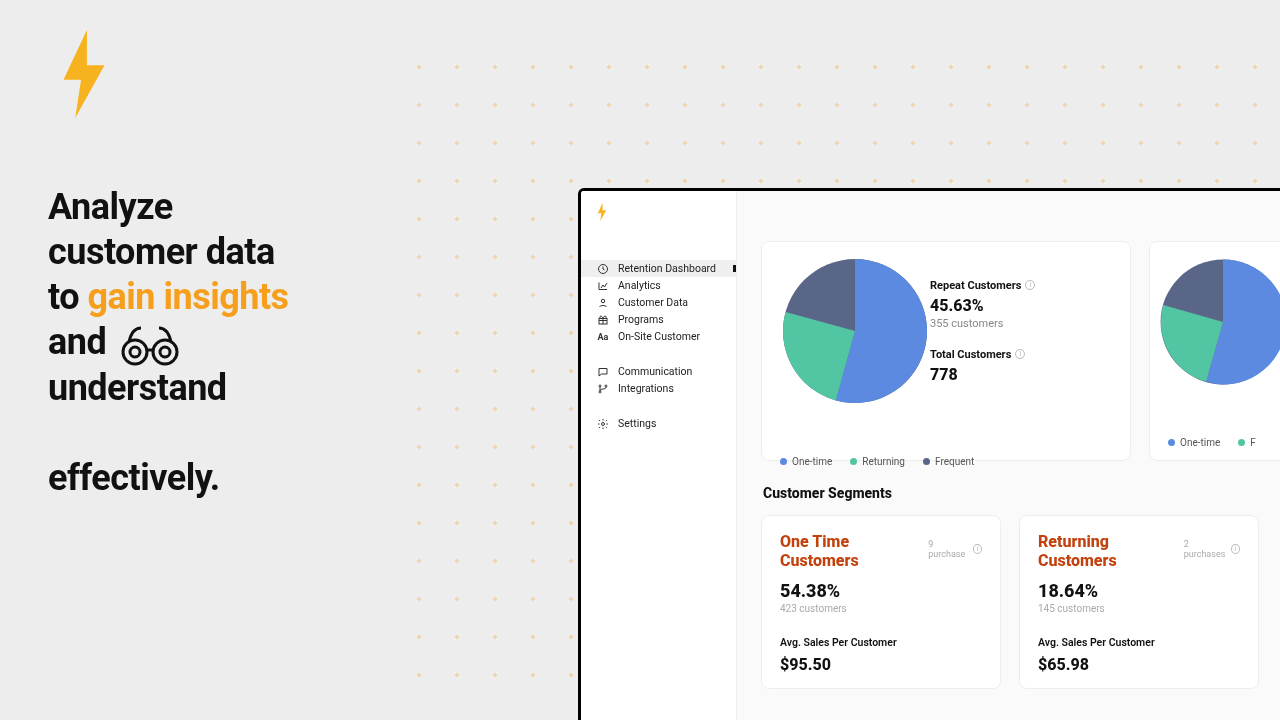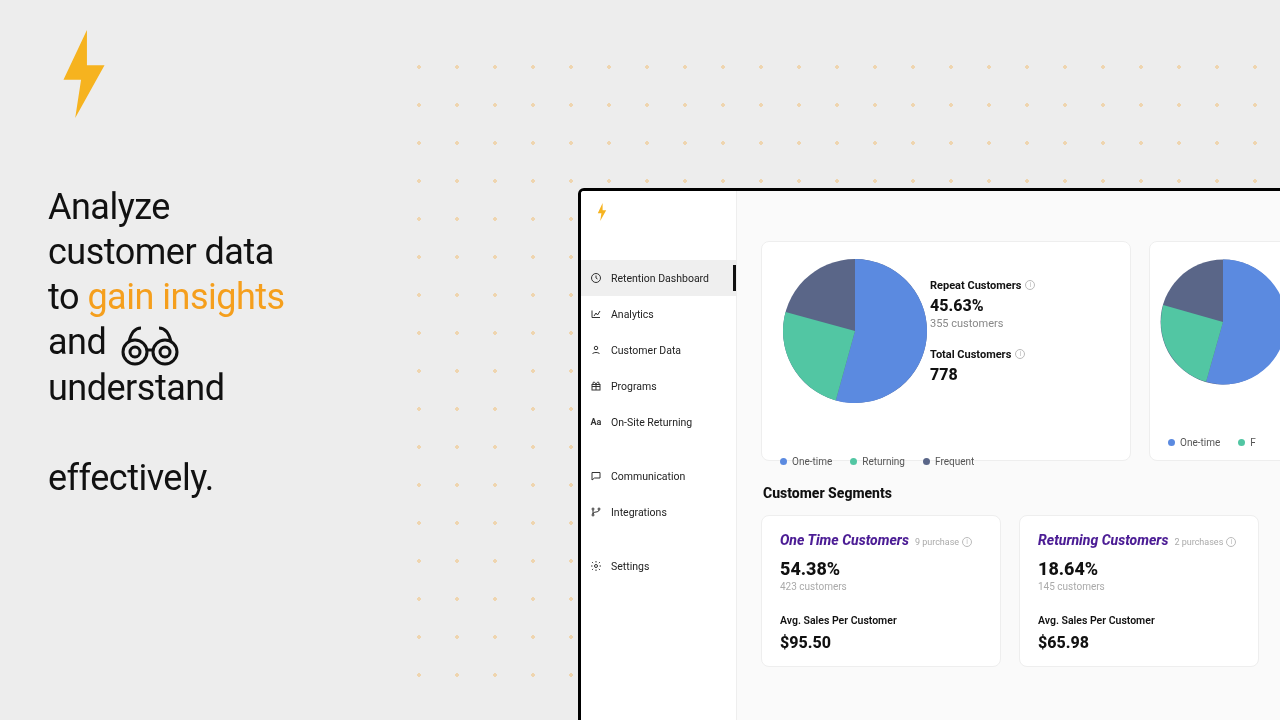--- a/index.html
+++ b/index.html
@@ -19,21 +19,21 @@
 
   
   .logo-bolt {
     position: absolute; top: 30px; left: 54px; width: 60px; height: 88px;
     z-index: 2;
   }
 
   
   .headline {
     position: absolute; left: 48px; top: 185px; width: 380px;
-    font-size: 36px; font-weight: 400; line-height: 1.25; color: #111;
+    font-size: 36px; font-weight: 700; line-height: 1.25; color: #111;
     letter-spacing: -.5px;
     z-index: 2;
   }
   .headline .accent { color: #f59f1d; }
   .headline .binoc {
     display: inline-block; vertical-align: -12px; margin: 0 2px;
     width: 66px; height: 44px;
   }
 
   
@@ -54,21 +54,21 @@
   .sidebar {
     width: 156px; flex: 0 0 156px;
     border-right: 1px solid #eee;
     background: #fff;
     padding-top: 4px;
     font-size: 10.5px;
   }
   .sidebar .logo-small { margin: 8px 0 10px 14px; width: 14px; height: 18px; }
   .nav-item {
     display: flex; align-items: center;
-    height: 36px; padding: 0 8px;
+    height: 17px; padding: 0 15px;
     color: #222; cursor: pointer;
     position: relative;
   }
   .nav-item.active {
     background: #efefef;
   }
   .nav-item.active::after {
     content: ""; position: absolute; right: 0; top: 5px; bottom: 5px; width: 3px; background: #111;
   }
   .nav-item .ico {
@@ -117,21 +117,21 @@
     font-size: 14px; font-weight: 800; color: #111;
     margin: 24px 0 14px 2px;
   }
 
   .seg-row { display: flex; gap: 18px; }
   .seg-card {
     background: #fff; border: 1px solid #eee; border-radius: 8px;
     width: 240px; padding: 16px 18px 14px 18px;
   }
   .seg-card .head { display: flex; align-items: baseline; gap: 6px; }
-  .seg-card .head .name { font-size: 14px; font-weight: 800; color: #4c1d95; font-style: italic; }
+  .seg-card .head .name { font-size: 16px; font-weight: 800; color: #c2410c; }
   .seg-card .head .hint { font-size: 9px; color: #aaa; display: flex; align-items: center; gap: 3px; }
   .seg-card .pct { font-size: 18px; font-weight: 800; color: #111; margin-top: 10px; }
   .seg-card .count { font-size: 10px; color: #aaa; margin-top: 2px; }
   .seg-card .metric-label { font-size: 10.5px; color: #111; font-weight: 600; margin-top: 22px; }
   .seg-card .metric-value { font-size: 16px; font-weight: 800; color: #111; margin-top: 6px; }
 
 </style>
 </head>
 <body>
 
@@ -203,21 +203,21 @@
       <span class="ico">
         <svg width="12" height="12" viewBox="0 0 24 24" fill="none" stroke="currentColor" stroke-width="2">
             <rect x="4" y="9" width="16" height="11"></rect>
             <path d="M4 13h16M12 9v11M8 9c-3 0-3-5 0-5 2 0 4 5 4 5s2-5 4-5c3 0 3 5 0 5"></path>
           </svg>
       </span>
       <span class="label">Programs</span>
     </div>
     <div class="nav-item">
       <span class="ico" style="font-size:9px;font-weight:700;">Aa</span>
-      <span class="label">On-Site Returning</span>
+      <span class="label">On-Site Customer</span>
     </div>
 
     <div class="nav-gap"></div>
 
     <div class="nav-item">
       <span class="ico">
         <svg width="12" height="12" viewBox="0 0 24 24" fill="none" stroke="currentColor" stroke-width="2">
             <path d="M4 5h16v11H9l-5 4V5z"></path>
           </svg>
       </span>

